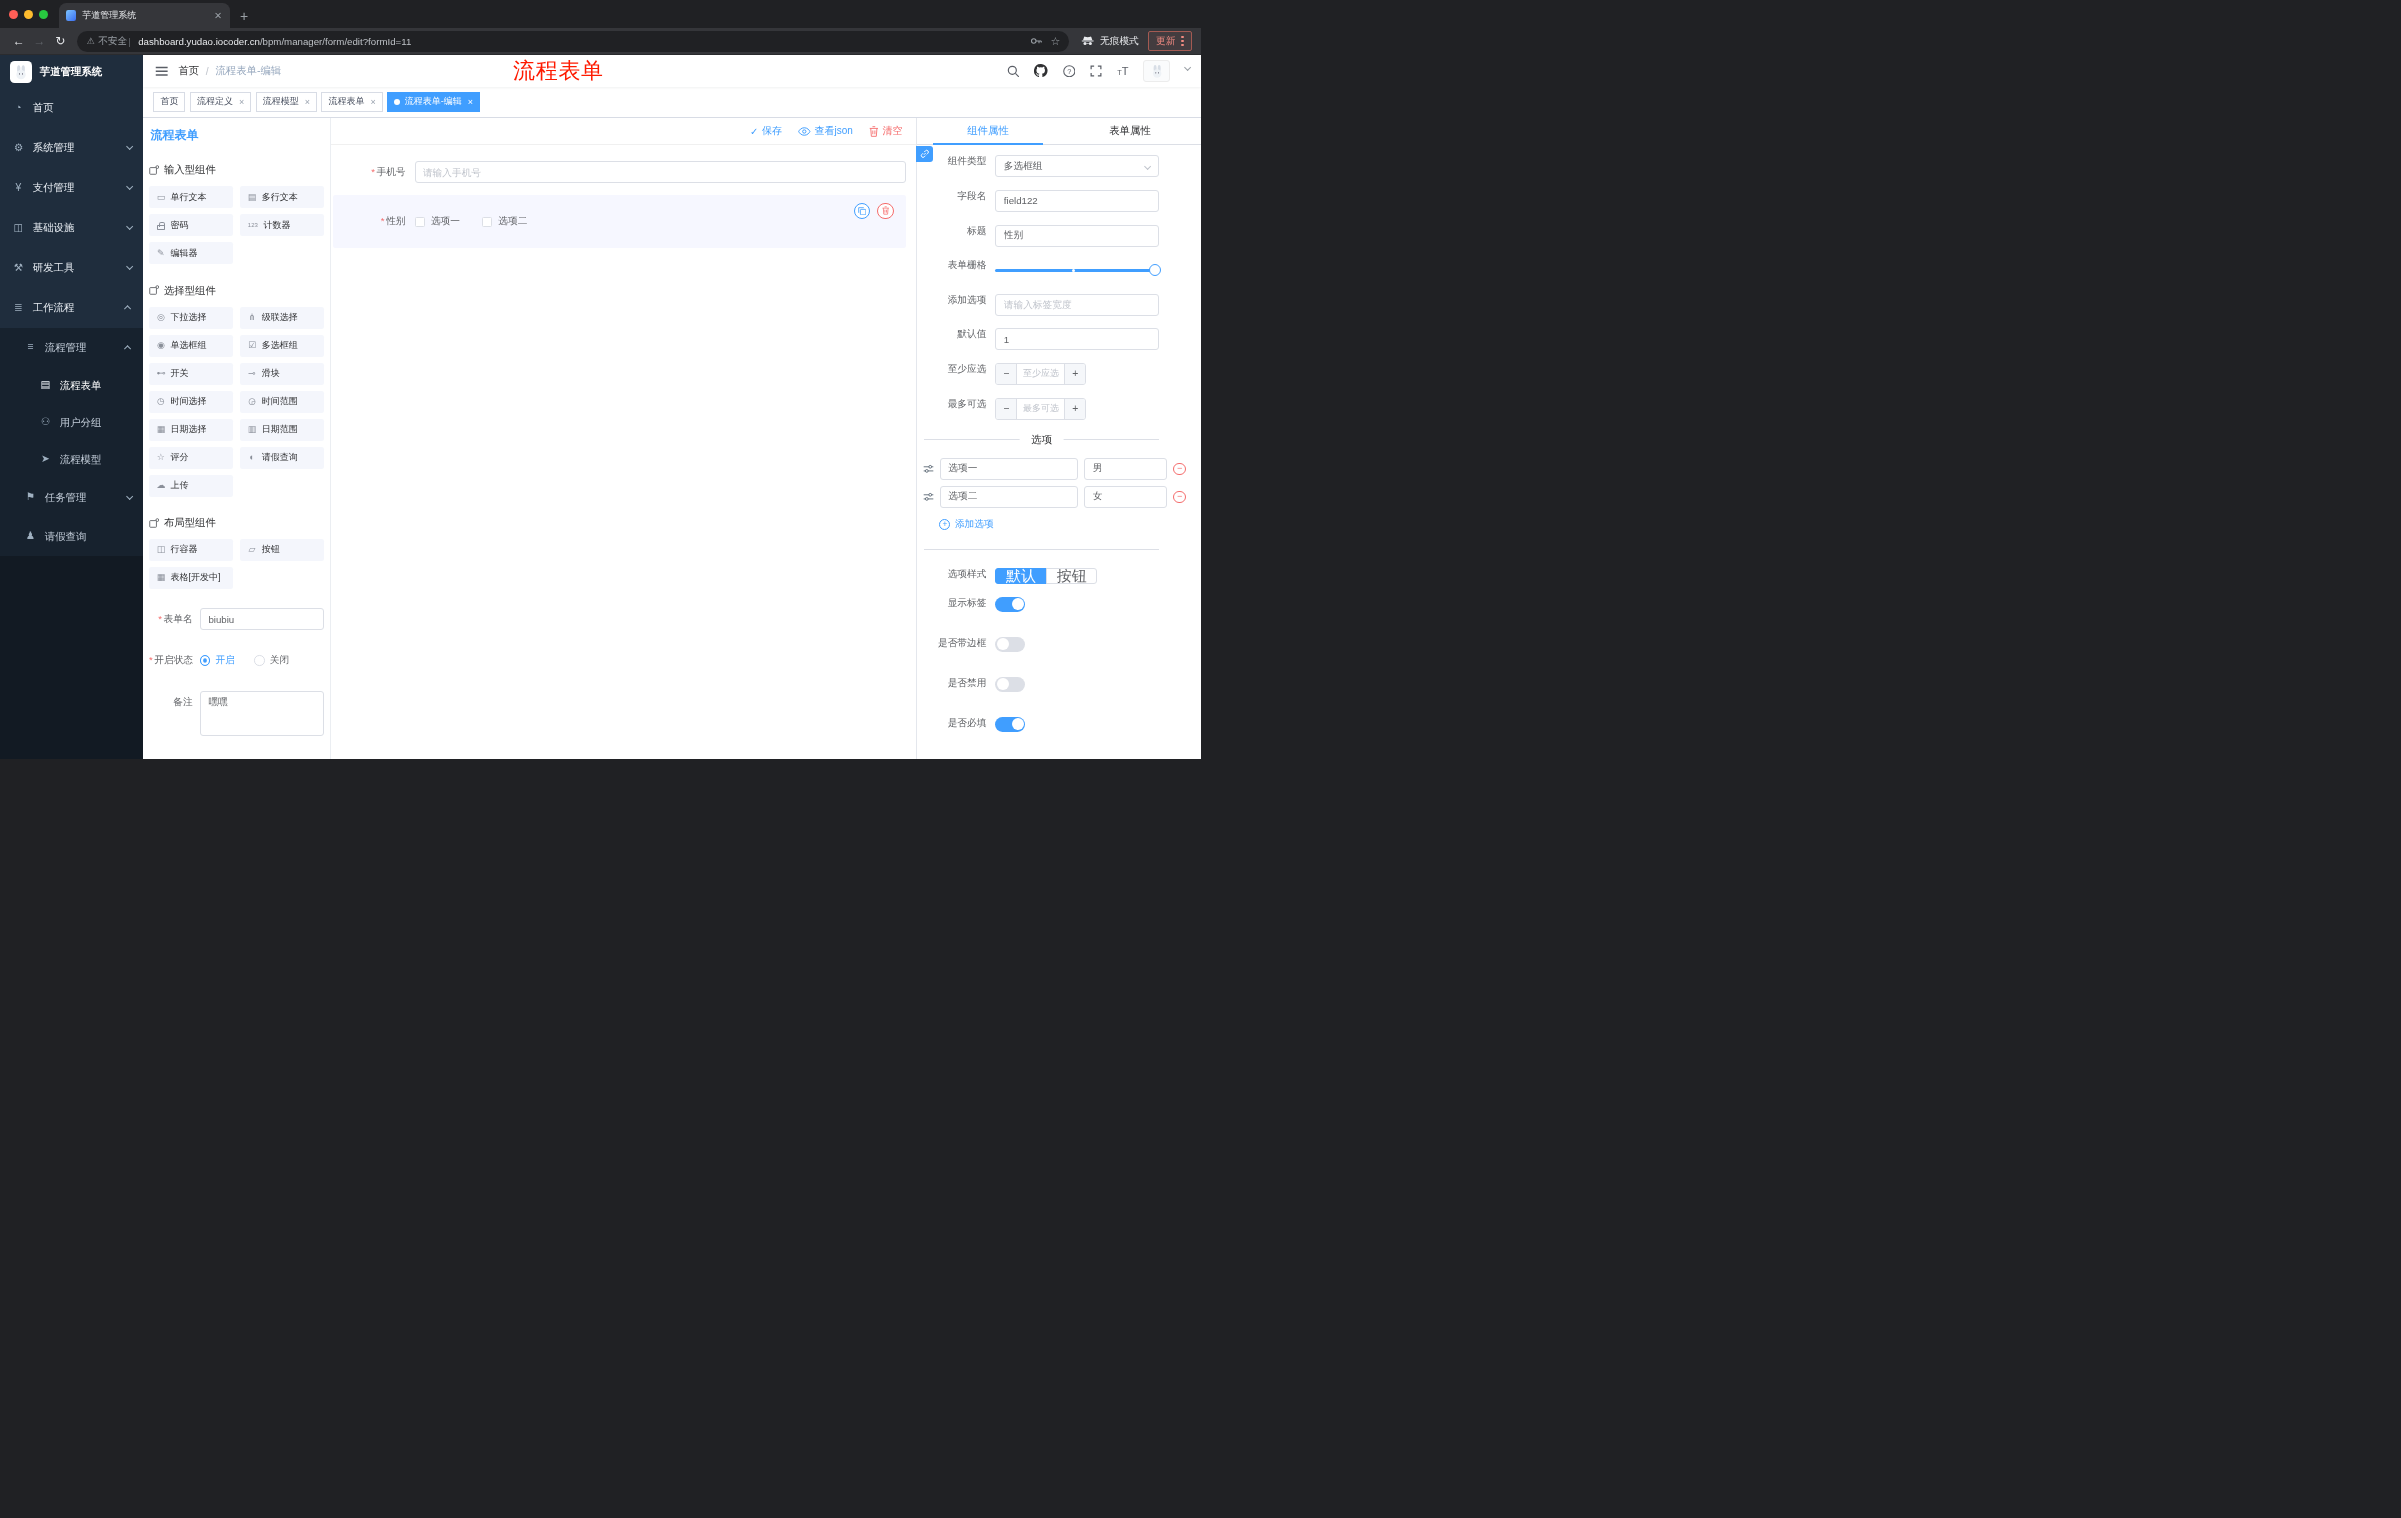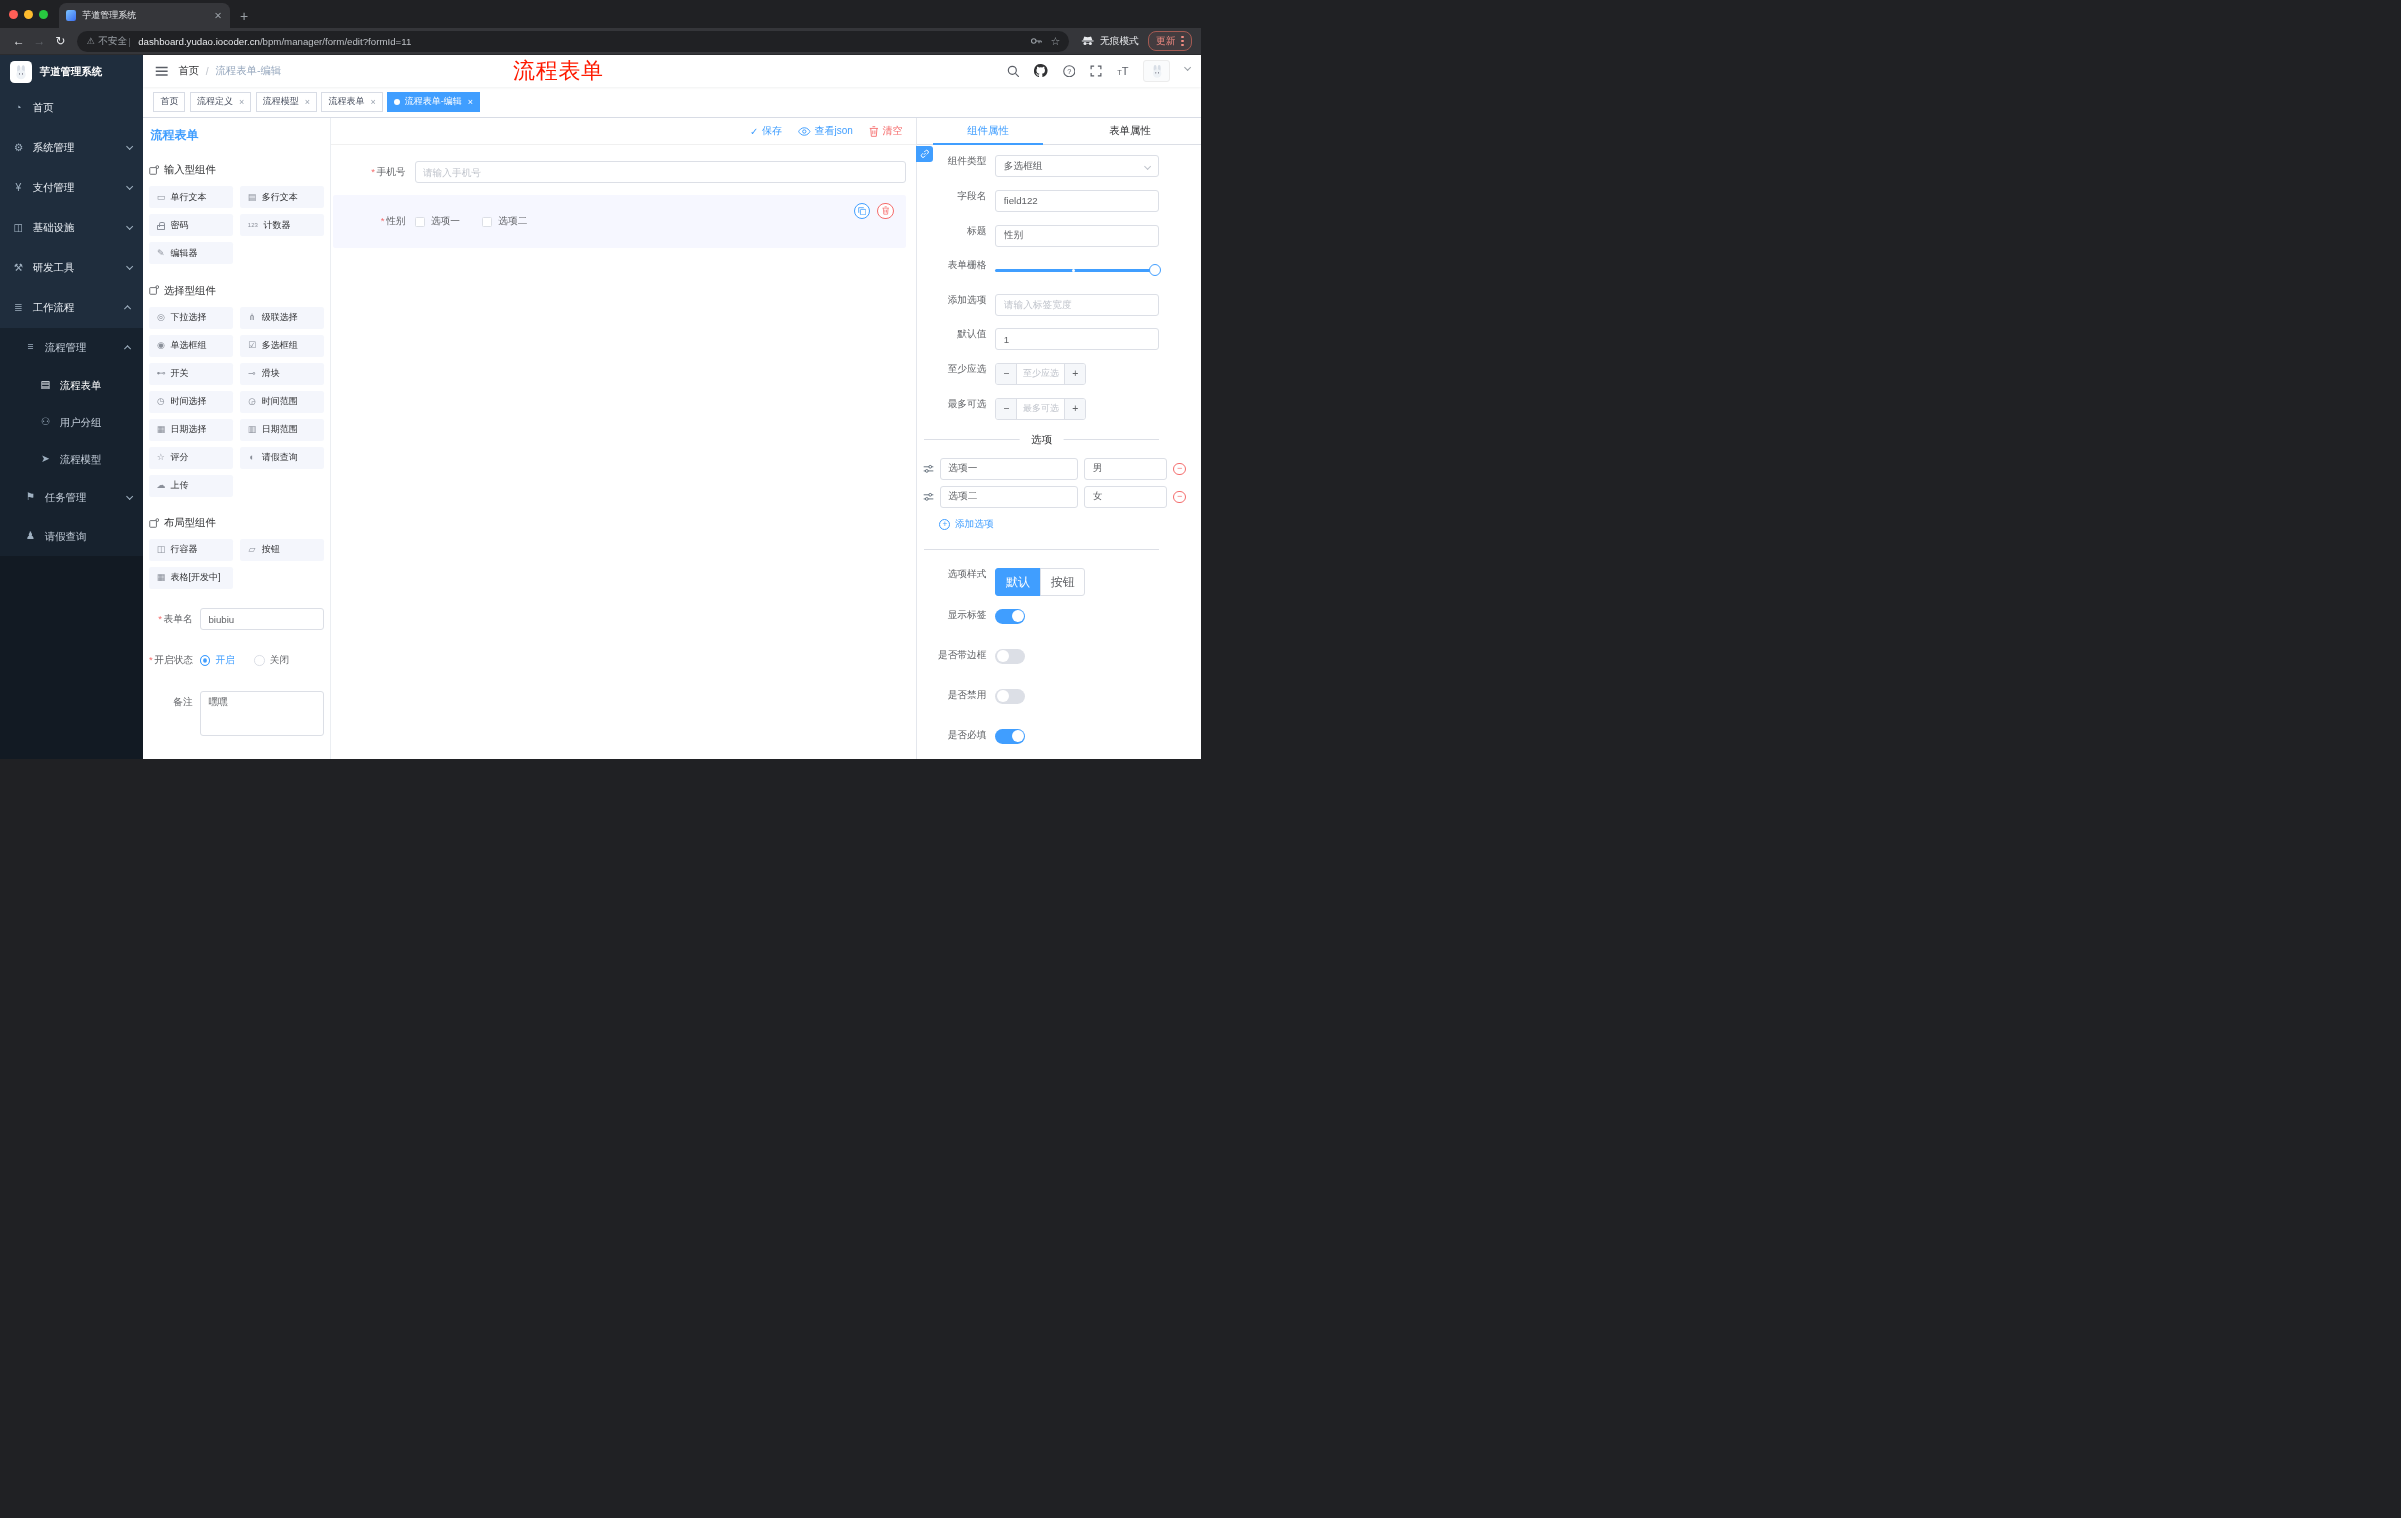--- a/index.html
+++ b/index.html
@@ -21,21 +21,21 @@
   .nbtn.dim{color:#5f6368}
   .omnibox{flex:1;height:21px;background:#202124;border-radius:10.4px;margin:0 6px;display:flex;align-items:center;padding:0 9px;font-size:9.7px;min-width:0}
   .sec-warn{color:#9aa0a6;font-size:9px;margin-right:3.7px}
   .sec-label{color:#9aa0a6;margin-right:1px}
   .om-sep{color:#5f6368;margin-right:7.4px}
   .url-domain{color:#e8eaed;white-space:nowrap}
   .url-path{color:#bdc1c6;white-space:nowrap;overflow:hidden;text-overflow:ellipsis;flex:1}
   .om-right{display:flex;align-items:center;gap:9px;margin-left:7.4px}
   .star{color:#9aa0a6;font-size:11px;line-height:1}
   .incog{display:flex;align-items:center;gap:5.2px;color:#e8eaed;font-size:9.7px;margin:0 7.4px 0 4.5px;white-space:nowrap}
-  .update-pill{display:flex;align-items:center;gap:6px;border:0.7px solid #a35a52;background:rgba(242,139,130,.08);color:#f28b82;border-radius:8px;height:20px;padding:0 7.4px;font-size:9.7px;white-space:nowrap}
+  .update-pill{display:flex;align-items:center;gap:6px;border:0.7px solid #a35a52;background:rgba(242,139,130,.08);color:#f28b82;border-radius:2px;height:20px;padding:0 7.4px;font-size:9.7px;white-space:nowrap}
   .vdots{display:flex;flex-direction:column;gap:1.5px}
   .vdots i{width:2.2px;height:2.2px;border-radius:50%;background:#f28b82}
 
   
   .app{display:flex;height:704px;background:#fff}
 
   
   .sidebar{width:143px;background:#1f2d3d;display:flex;flex-direction:column;flex:none}
   .logo-row{height:33px;display:flex;align-items:center;gap:7.4px;padding:0 10.4px}
   .avatar-sq{width:22px;height:22px;border-radius:4.5px;background:#fff;overflow:hidden;display:flex;align-items:center;justify-content:center;flex:none}
@@ -147,21 +147,21 @@
   .pdivider.plain{margin:18px 0}
   .optrow{display:flex;align-items:center;gap:6px;margin:0 -27px 6px -1.5px}
   .optrow .inp{height:22px}
   .opt-l{flex:1.1}
   .opt-v{width:83px;flex:none}
   .dragh{flex:none;cursor:grab}
   .rmico{width:12.6px;height:12.6px;border-radius:50%;border:0.7px solid #f56c6c;color:#f56c6c;display:flex;align-items:center;justify-content:center;font-size:9px;line-height:1;flex:none;cursor:pointer;background:#fff}
   .addopt{display:flex;align-items:center;gap:4.5px;color:#409eff;font-size:9.7px;margin:10.4px 0 0 15px;cursor:pointer}
   .addico{width:11px;height:11px;border-radius:50%;border:0.7px solid #409eff;display:flex;align-items:center;justify-content:center;font-size:8.2px;line-height:1}
   .btng{display:flex}
-  .btng .b{height:28px;padding:0 9.7px;font-size:12px;display:flex;align-items:center;border:0.7px solid #dcdfe6;color:#606266;background:#fff;cursor:pointer}
+  .btng .b{height:16px;padding:0 9.7px;font-size:15px;display:flex;align-items:center;border:0.7px solid #dcdfe6;color:#606266;background:#fff;cursor:pointer}
   .btng .b.first{border-radius:3px 0 0 3px}
   .btng .b.last{border-radius:0 3px 3px 0;margin-left:-0.7px}
   .btng .b.active{background:#409eff;border-color:#409eff;color:#fff}
   .swrow{display:flex;margin-bottom:25px}
   .switch{width:30px;height:15px;border-radius:7.4px;background:#dcdfe6;position:relative;cursor:pointer;flex:none}
   .switch::after{content:"";position:absolute;width:12px;height:12px;border-radius:50%;background:#fff;top:1.5px;left:1.5px}
   .switch.on{background:#409eff}
   .switch.on::after{left:auto;right:1.5px}
 </style>
 </head>

